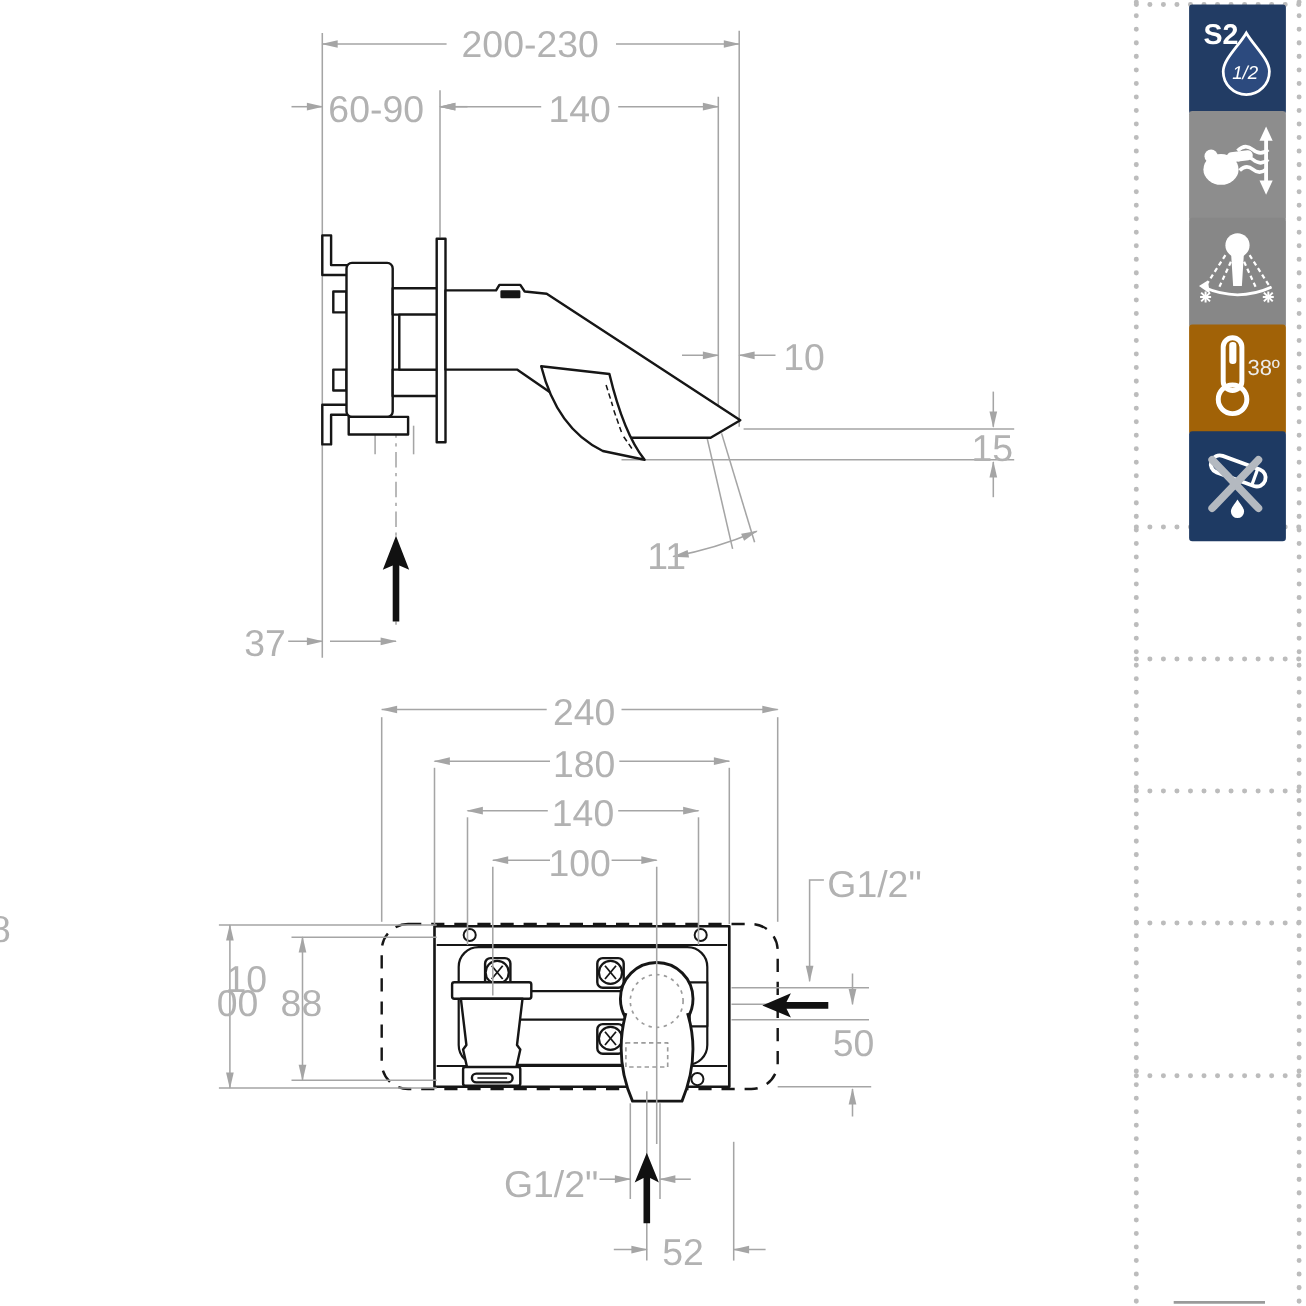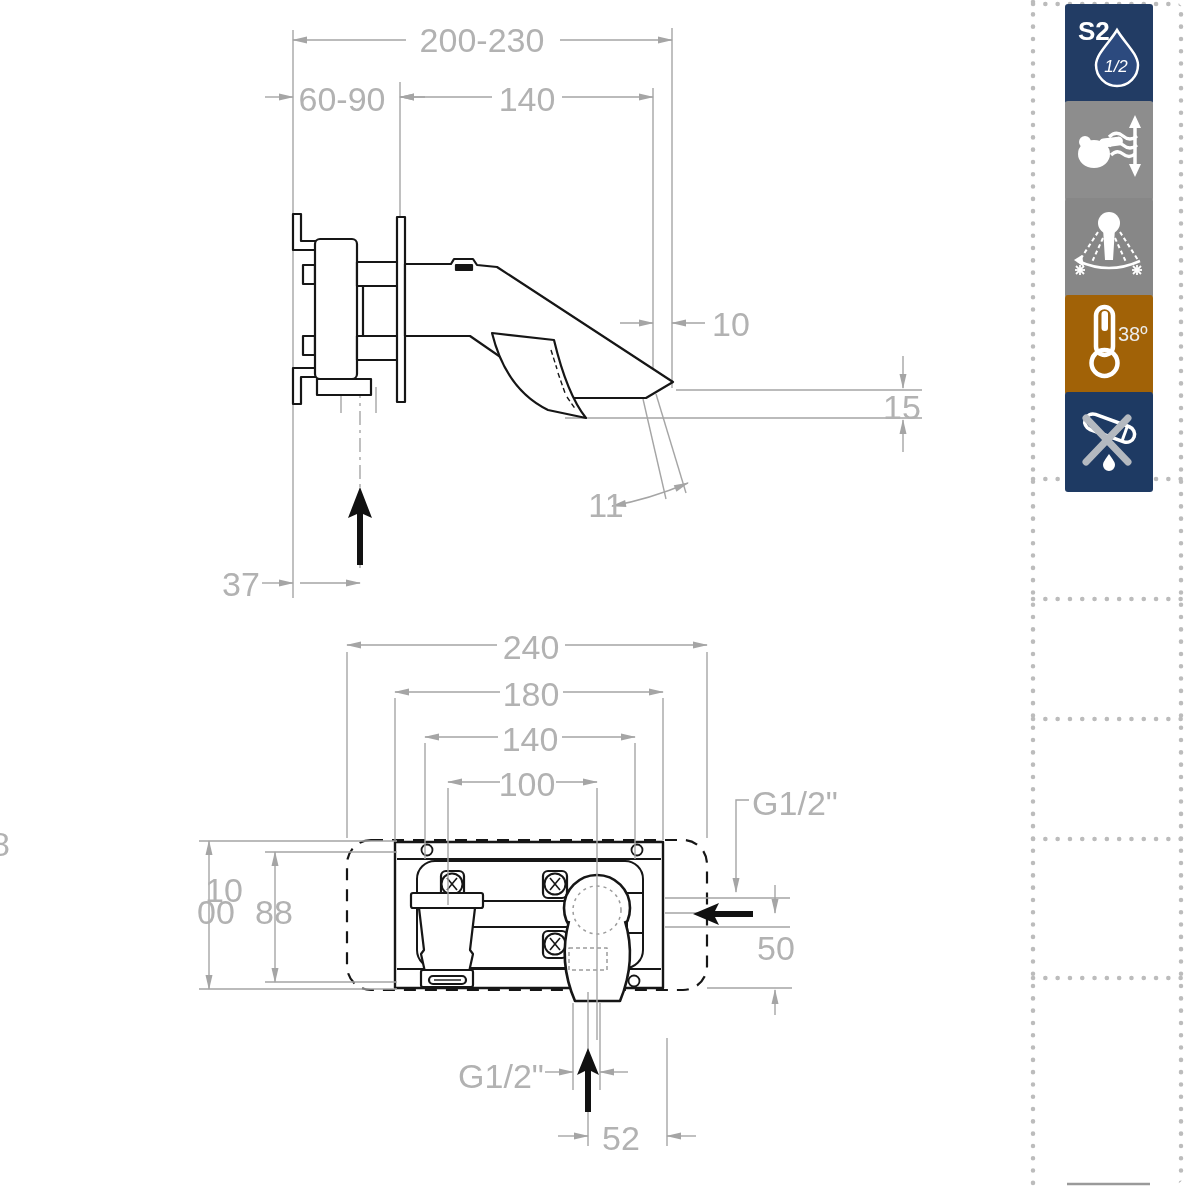--- a/index.html
+++ b/index.html
@@ -1,21 +1,21 @@
 <!DOCTYPE html>
 <html><head>
 <meta charset="utf-8">
 <style>
   html,body{margin:0;padding:0;background:#ffffff;}
   .canvas{position:relative;width:1187px;height:1187px;background:#fff;overflow:hidden;
-          font-family:"Liberation Sans", sans-serif;border-radius:20px;}
+          font-family:"Liberation Sans", sans-serif;}
   svg text{font-family:"Liberation Sans", sans-serif;}
   .dimtxt{fill:#b2b2b2;font-size:34px;}
   .icons{position:absolute;left:1065px;top:0;width:88px;}
-  .icon{position:absolute;left:0;width:88px;height:100px;border-radius:3px;}
+  .icon{position:absolute;left:16px;width:88px;height:100px;border-radius:3px;}
 </style>
 </head>
 <body>
 <div class="canvas">
 
 
 
 <svg width="1187" height="1187" viewBox="0 0 1187 1187">
   <defs>
     <marker id="ae" markerWidth="16" markerHeight="10" refX="15" refY="5" orient="auto" markerUnits="userSpaceOnUse">

